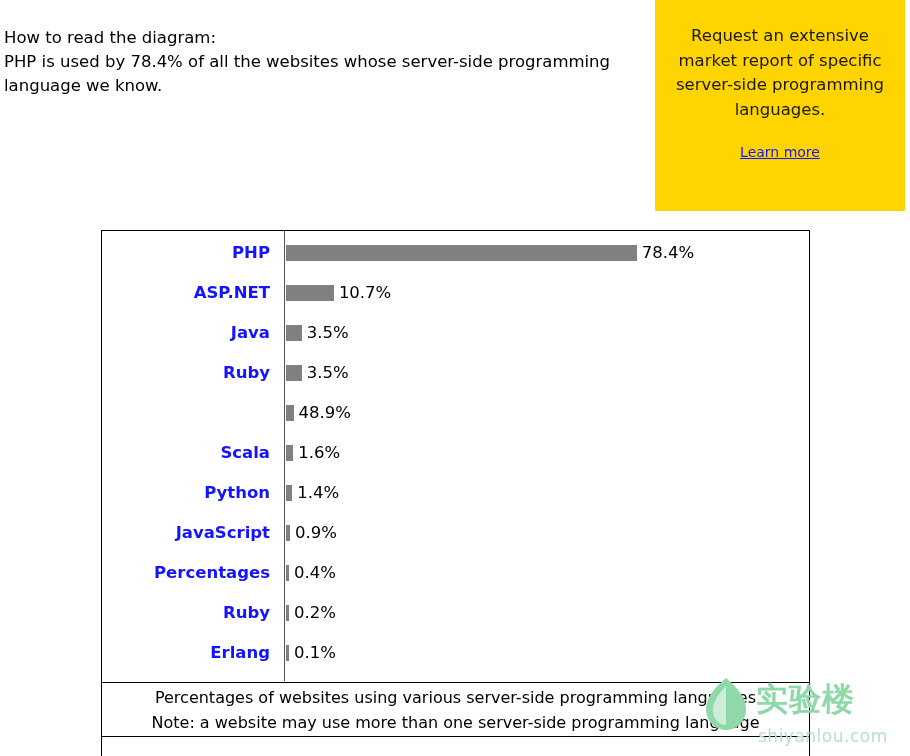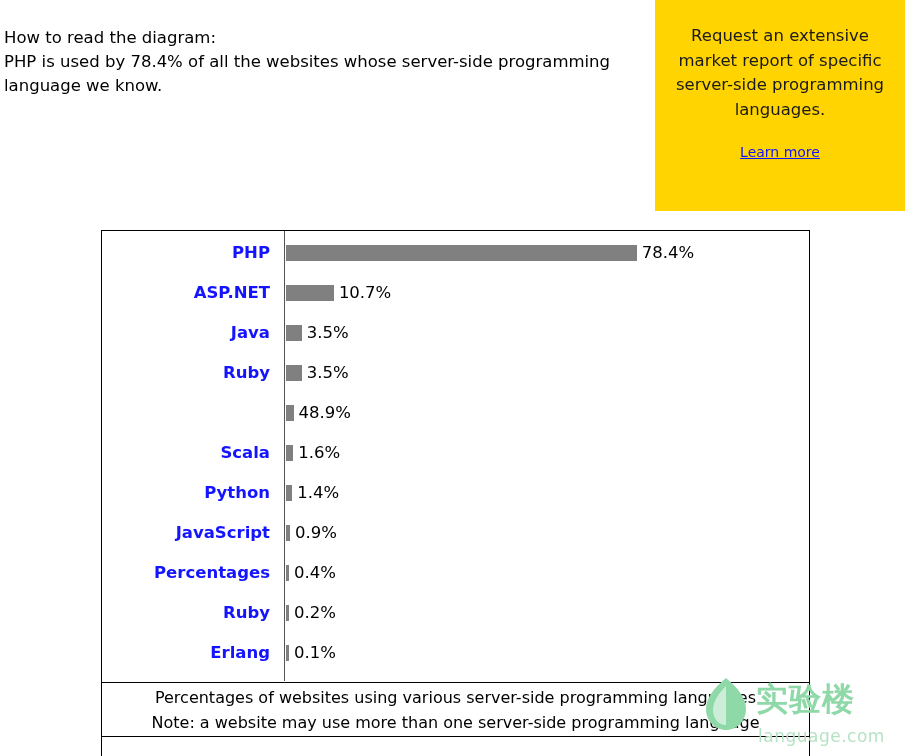--- a/index.html
+++ b/index.html
@@ -288,14 +288,14 @@
   <div>Percentages of websites using various server-side programming languages</div>
   <div>Note: a website may use more than one server-side programming language</div>
 </div>
 
 <div id="watermark">
   <svg class="wm-logo" viewBox="0 0 52 56">
     <path d="M26 2 C14 12, 6 22, 6 33 C6 45, 15 54, 26 54 C37 54, 46 45, 46 33 C46 22, 38 12, 26 2 Z" fill="#8fd9a8"></path>
     <path d="M26 10 C18 18, 13 26, 13 34 C13 43, 19 49, 26 49 Z" fill="#ffffff" opacity="0.55"></path>
   </svg>
   <div class="wm-cn">实验楼</div>
-  <div class="wm-url">language.com</div>
+  <div class="wm-url">shiyanlou.com</div>
 </div>
 
 </body></html>

